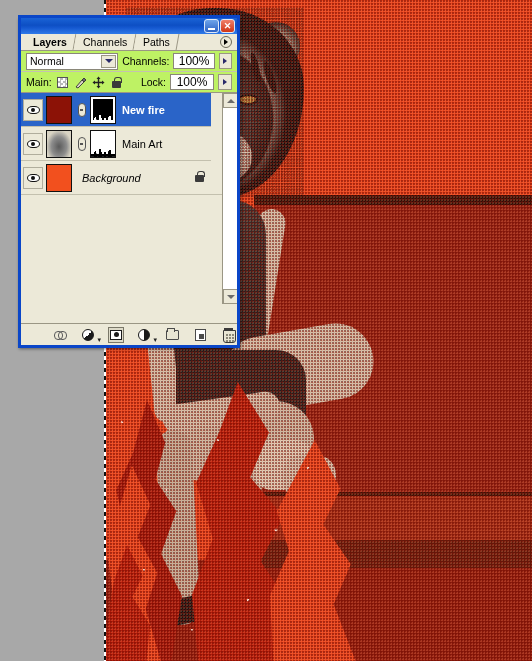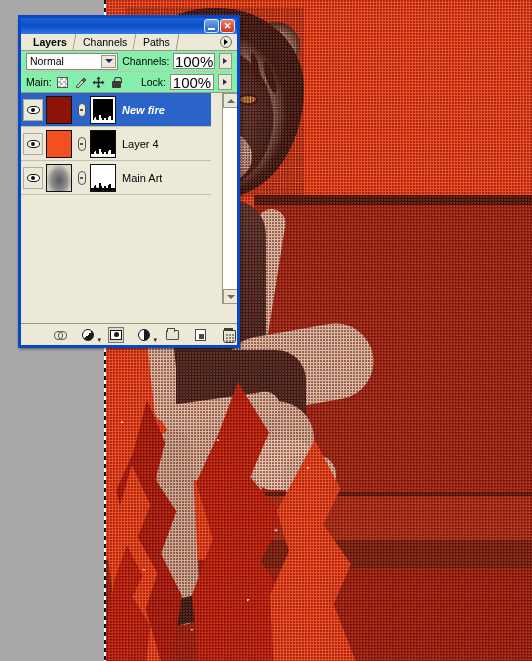--- a/index.html
+++ b/index.html
@@ -334,21 +334,21 @@
     border-top: 3px solid transparent;
     border-bottom: 3px solid transparent;
     display: block;
   }
 
   .blend-row, .lock-row {
     display: flex; align-items: center;
     height: 21px;
     padding: 0 5px;
     gap: 4px;
-    background: #86efac;
+    background: #bef264;
   }
   .blend-row { border-bottom: 1px solid #c5c2b0; }
   .lock-row { border-bottom: 1px solid #9a9684; }
 
   .combo {
     width: 98px; height: 17px;
     background: #fff;
     border: 1px solid #8a8779;
     display: flex; align-items: center;
     padding-left: 3px;
@@ -367,21 +367,21 @@
     width: 0; height: 0;
     border-top: 4px solid #2a2a6a;
     border-left: 4px solid transparent;
     border-right: 4px solid transparent;
   }
   .field-label { font-size: 10.5px; white-space: nowrap; }
   .num-field {
     width: 44px; height: 16px;
     background: #fff;
     border: 1px solid #8a8779;
-    font-size: 15px;
+    font-size: 12px;
     text-align: center;
     line-height: 15px;
     cursor: text;
   }
   .spin-btn {
     width: 14px; height: 16px;
     background: #ece9d8;
     border: 1px solid #9a9684;
     display: flex; align-items: center; justify-content: center;
     cursor: pointer;
@@ -506,21 +506,21 @@
   }
   .mask-flames.black-fl {
     background:
       radial-gradient(ellipse 10% 60% at 18% 100%, #000 60%, transparent 62%),
       radial-gradient(ellipse 12% 85% at 38% 100%, #000 60%, transparent 62%),
       radial-gradient(ellipse 9% 55% at 58% 100%, #000 60%, transparent 62%),
       radial-gradient(ellipse 13% 75% at 78% 100%, #000 60%, transparent 62%),
       linear-gradient(#000,#000) bottom/100% 18% no-repeat;
   }
   .layer-name { font-size: 11px; white-space: nowrap; }
-  .layer-row.selected .layer-name { font-weight: bold; font-style: italic; }
+  .layer-row.selected .layer-name { font-weight: bold; }
   .layer-name.italic { font-style: italic; }
   .bg-lock {
     margin-left: auto; margin-right: 22px;
     font-size: 11px; color: #444;
   }
   .padlock {
     width: 9px; height: 11px;
     position: relative;
     display: inline-block;
   }
@@ -785,49 +785,44 @@
           <div class="thumb" style="background:#8c1206"></div>
           <div class="link-cell">
               <div class="link-ico"></div>
             </div>
           <div class="mask-thumb mask-black selected-mask">
               <div class="mask-flames white-fl"></div>
             </div>
           <span class="layer-name">New fire</span>
         </div>
 
-        <div class="layer-row">
-          <div class="eye-cell">
-              <div class="eye"></div>
-            </div>
-          <div class="thumb" style="background:#f2501e"></div>
-          <div class="link-cell">
-              <div class="link-ico"></div>
-            </div>
-          <div class="mask-thumb mask-black">
-              <div class="mask-flames white-fl"></div>
-            </div>
-          <span class="layer-name">Layer 4</span>
-        </div>
 
         <div class="layer-row">
           <div class="eye-cell">
               <div class="eye"></div>
             </div>
           <div class="thumb art"></div>
           <div class="link-cell">
               <div class="link-ico"></div>
             </div>
           <div class="mask-thumb mask-white">
               <div class="mask-flames black-fl"></div>
             </div>
           <span class="layer-name">Main Art</span>
         </div>
 
 
+        <div class="layer-row" style="width:205px">
+          <div class="eye-cell">
+              <div class="eye"></div>
+            </div>
+          <div class="thumb" style="background:#f2501e;margin-right:10px"></div>
+          <span class="layer-name italic">Background</span>
+          <span class="bg-lock"><span class="padlock"></span></span>
+        </div>
 
       </div>
 
       <div class="vscroll">
         <div class="scroll-arrow">
             <i class="up"></i>
           </div>
         <div class="scroll-arrow down">
             <i class="down"></i>
           </div>

